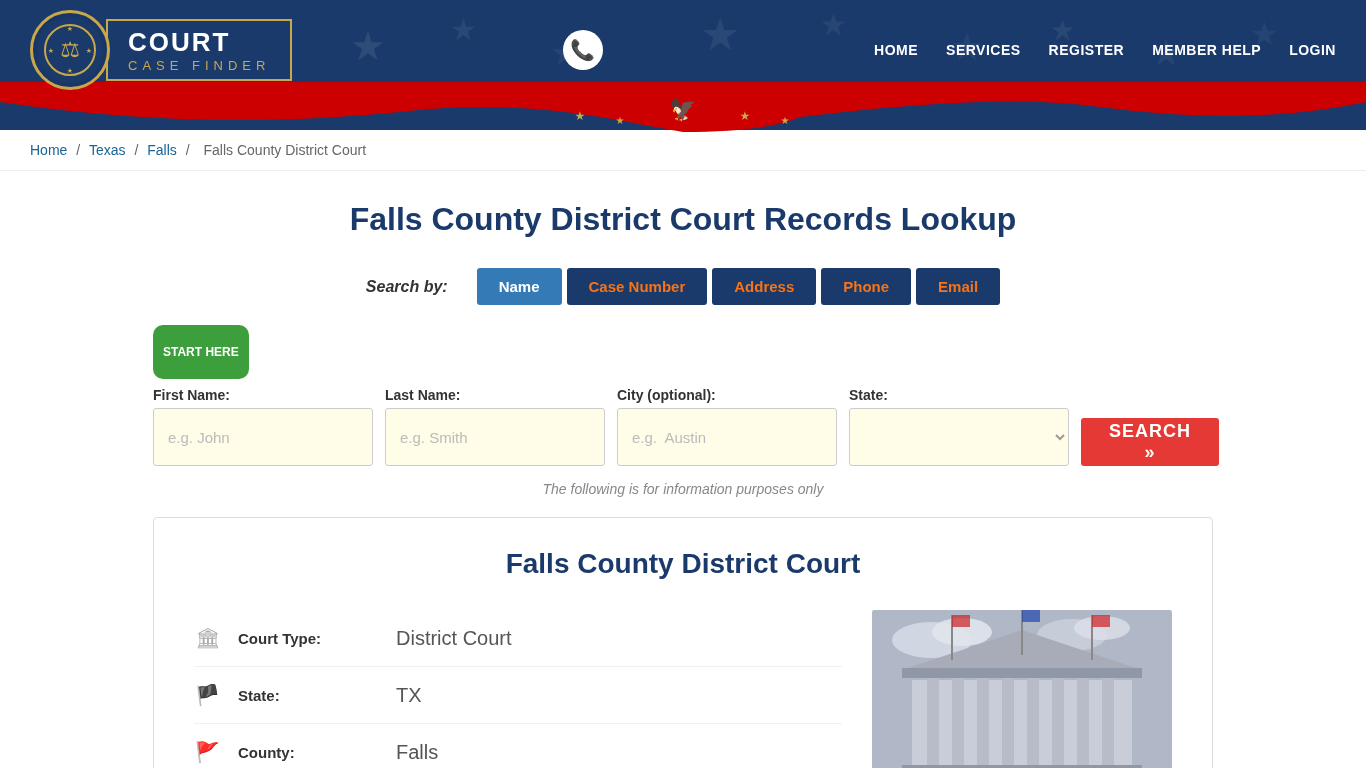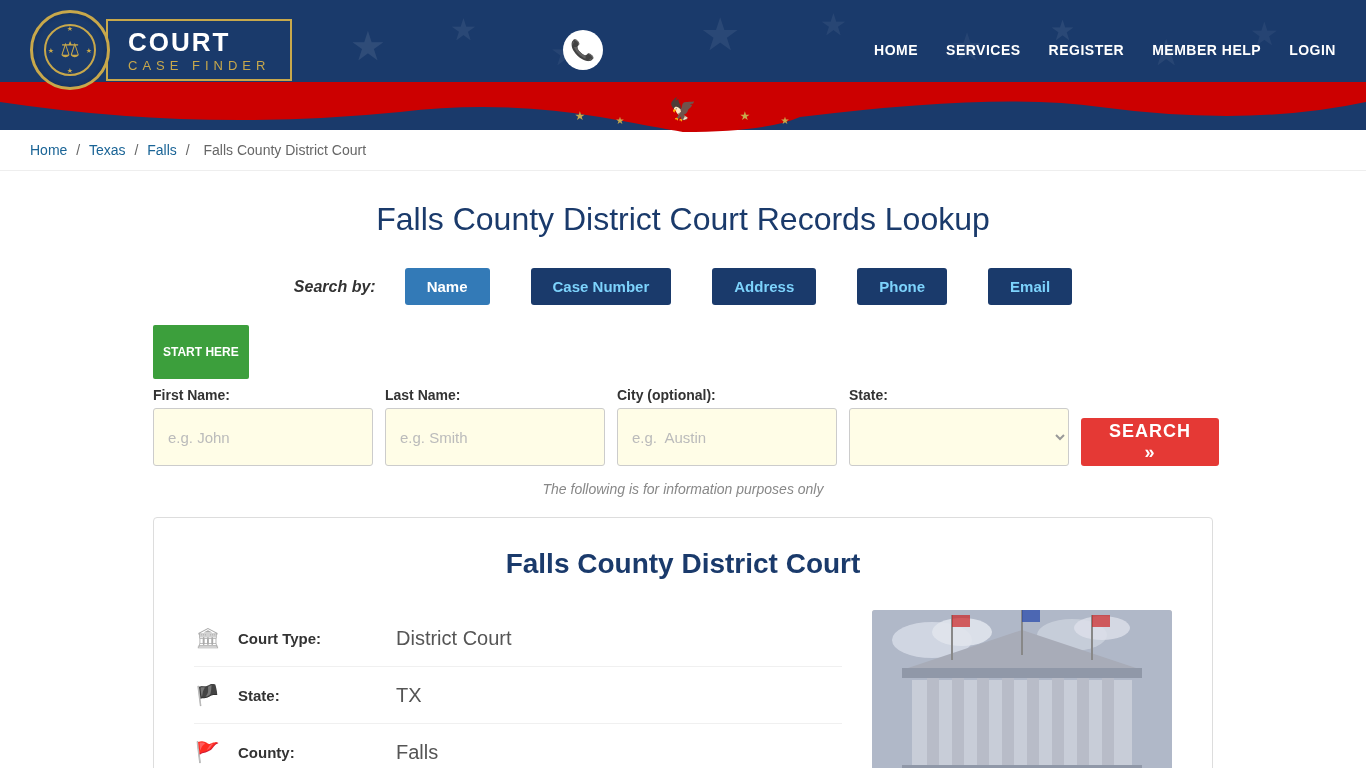--- a/index.html
+++ b/index.html
@@ -116,21 +116,21 @@
     
     .main-content {
       max-width: 1100px;
       margin: 0 auto;
       padding: 30px 20px;
     }
     .page-title {
       text-align: center;
       color: #1a3a6b;
       font-size: 32px;
-      font-weight: normal;
+      font-weight: bold;
       margin-bottom: 30px;
     }
 
     
     .search-by-row {
       display: flex;
       align-items: center;
       justify-content: center;
       gap: 5px;
       margin-bottom: 20px;
@@ -149,33 +149,32 @@
       border: none;
       cursor: pointer;
       border-radius: 3px;
     }
     .tab-btn.active {
       background: #337ab7;
       color: #fff;
     }
     .tab-btn.inactive {
       background: #1a3a6b;
-      color: #7dd3fc;
-      margin-left: 36px;
+      color: #f97316;
     }
 
     
     .start-here {
       display: inline-block;
       background: #3c9f3c;
       color: #fff;
       font-size: 12px;
       font-weight: bold;
       padding: 20px 10px;
-      border-radius: 2px;
+      border-radius: 10px;
       margin-bottom: 8px;
     }
 
     
     .search-form {
       display: flex;
       align-items: flex-end;
       gap: 12px;
       margin-bottom: 15px;
     }

